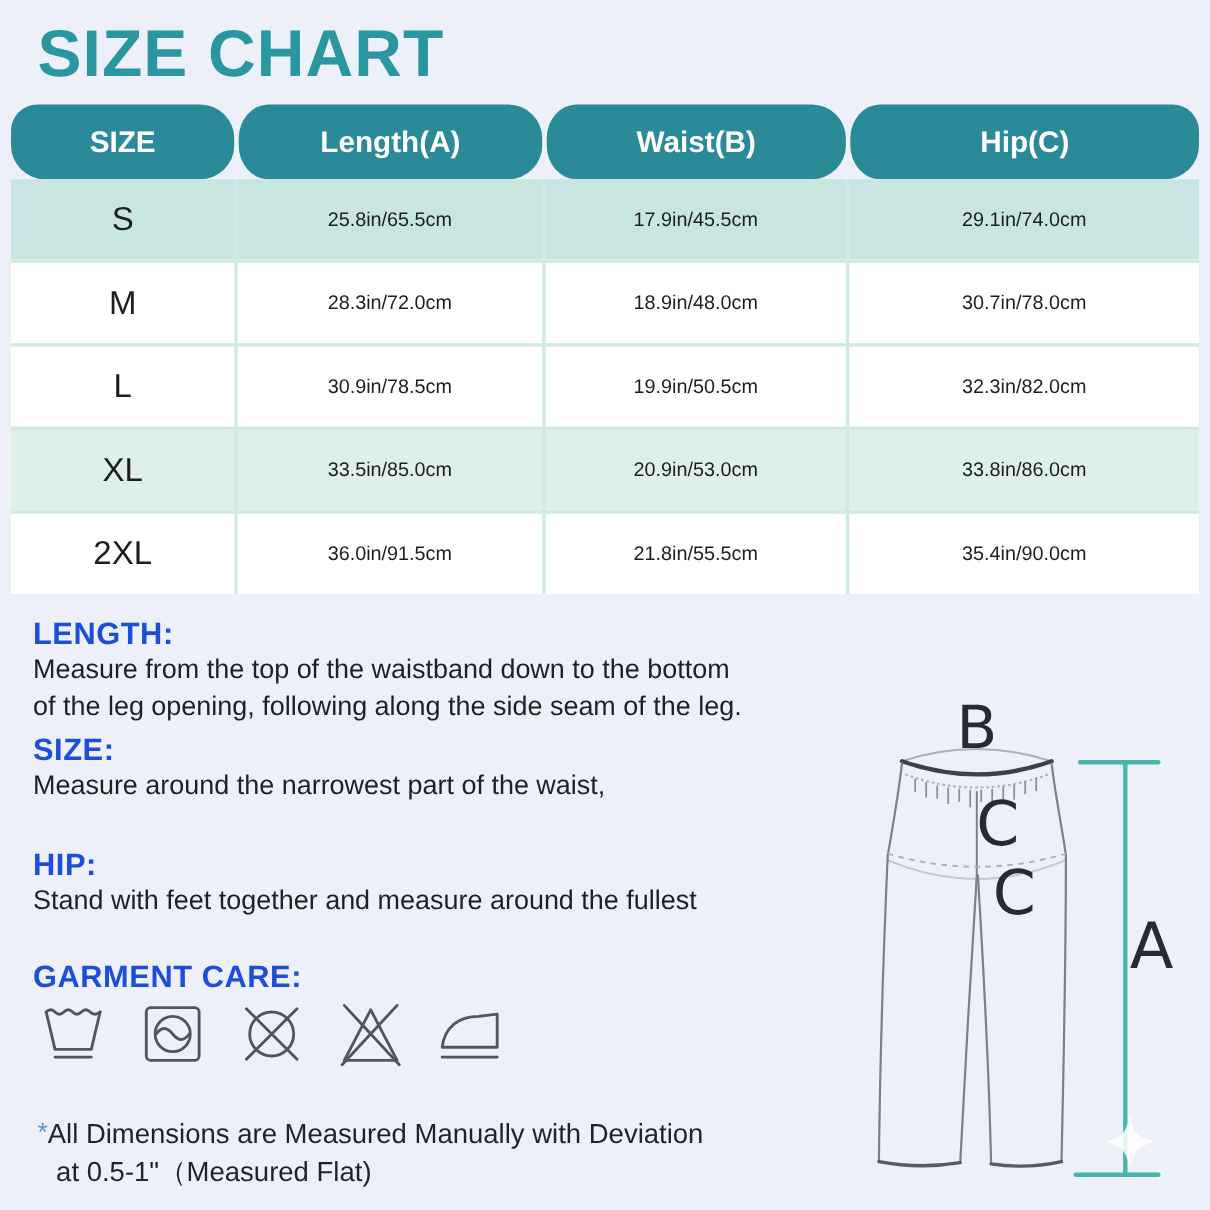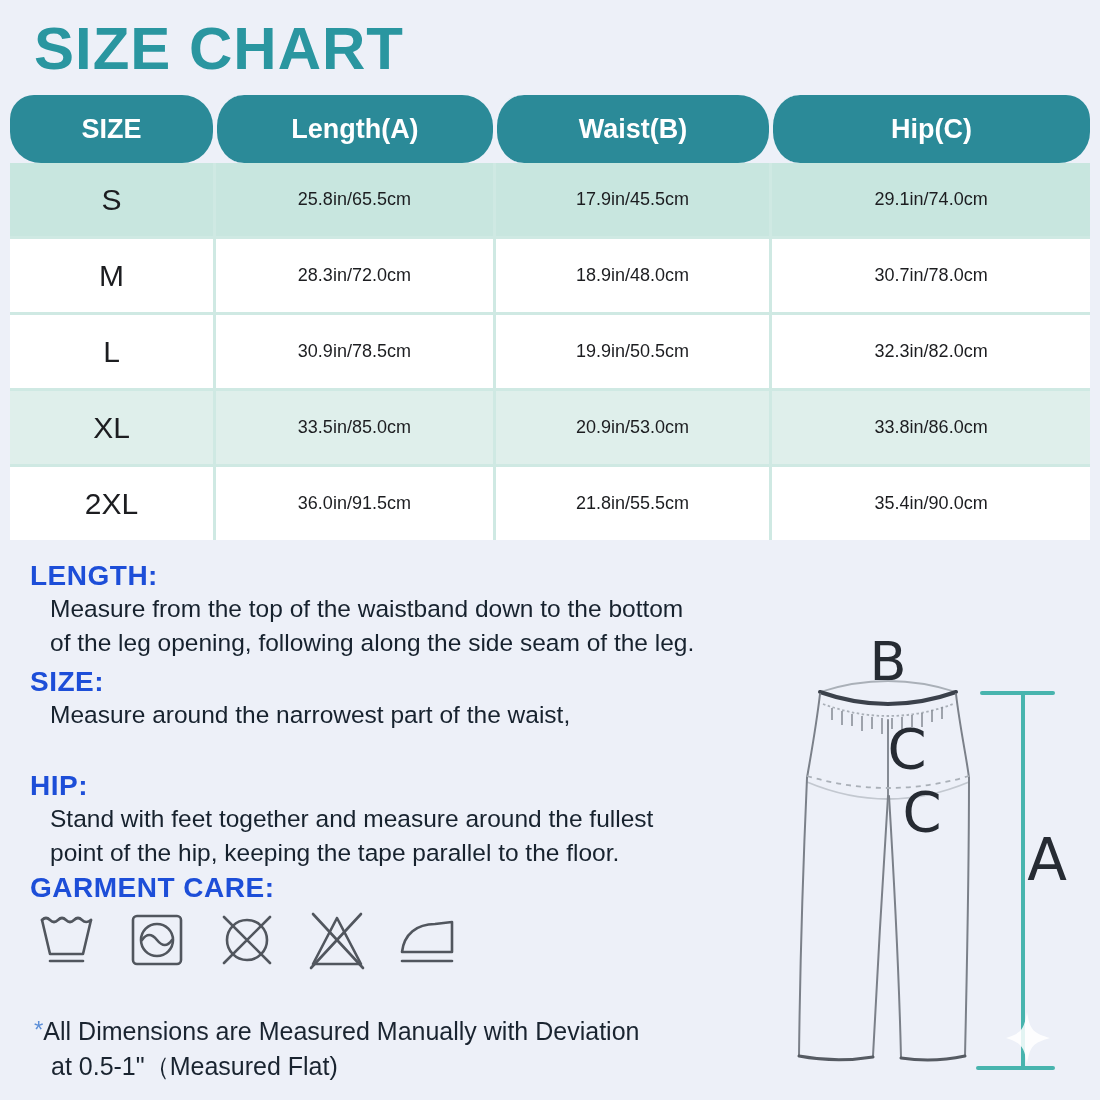--- a/index.html
+++ b/index.html
@@ -47,21 +47,21 @@
   .size-table tr.tint-light td{background:#dfefeb;margin-left:18px;}
   .size-table tr:first-child td{border-top:none;}
 
   
   .sec-heading{
     position:absolute;left:30px;
     font-size:28px;font-weight:700;color:#1d4ed8;letter-spacing:.5px;
   }
   .sec-body{
     position:absolute;left:30px;
-    font-size:24.5px;color:#17222e;line-height:34px;margin-left:20px;
+    font-size:24.5px;color:#17222e;line-height:34px;
   }
 
   
   .care-row{
     position:absolute;left:34px;top:906px;
     display:flex;gap:24px;align-items:flex-start;
   }
   .care-icon{width:66px;height:72px;}
   .care-icon svg{width:100%;height:100%;}
   .care-stroke{stroke:#51565e;stroke-width:2.6;fill:none;stroke-linecap:round;stroke-linejoin:round;}
@@ -147,21 +147,20 @@
   </div>
 
   <div class="sec-heading" style="top:666px">SIZE:</div>
   <div class="sec-body" style="top:698px">
     <div>Measure around the narrowest part of the waist,</div>
   </div>
 
   <div class="sec-heading" style="top:770px">HIP:</div>
   <div class="sec-body" style="top:802px">
     <div>Stand with feet together and measure around the fullest</div>
-    <div>point of the hip, keeping the tape parallel to the floor.</div>
   </div>
 
   <div class="sec-heading" style="top:872px">GARMENT CARE:</div>
 
   <div class="care-row">
     <span class="care-icon">
       <svg viewBox="0 0 64 72">
         <path class="care-stroke" d="M7,14 Q11,10 15,14 Q19,18 23,14 Q27,10 31,14 Q35,18 39,14 Q43,10 47,14 Q51,18 56,14"></path>
         <path class="care-stroke" d="M7,14 L15,48 L48,48 L56,14"></path>
         <path class="care-stroke" d="M15,55 L48,55"></path>

